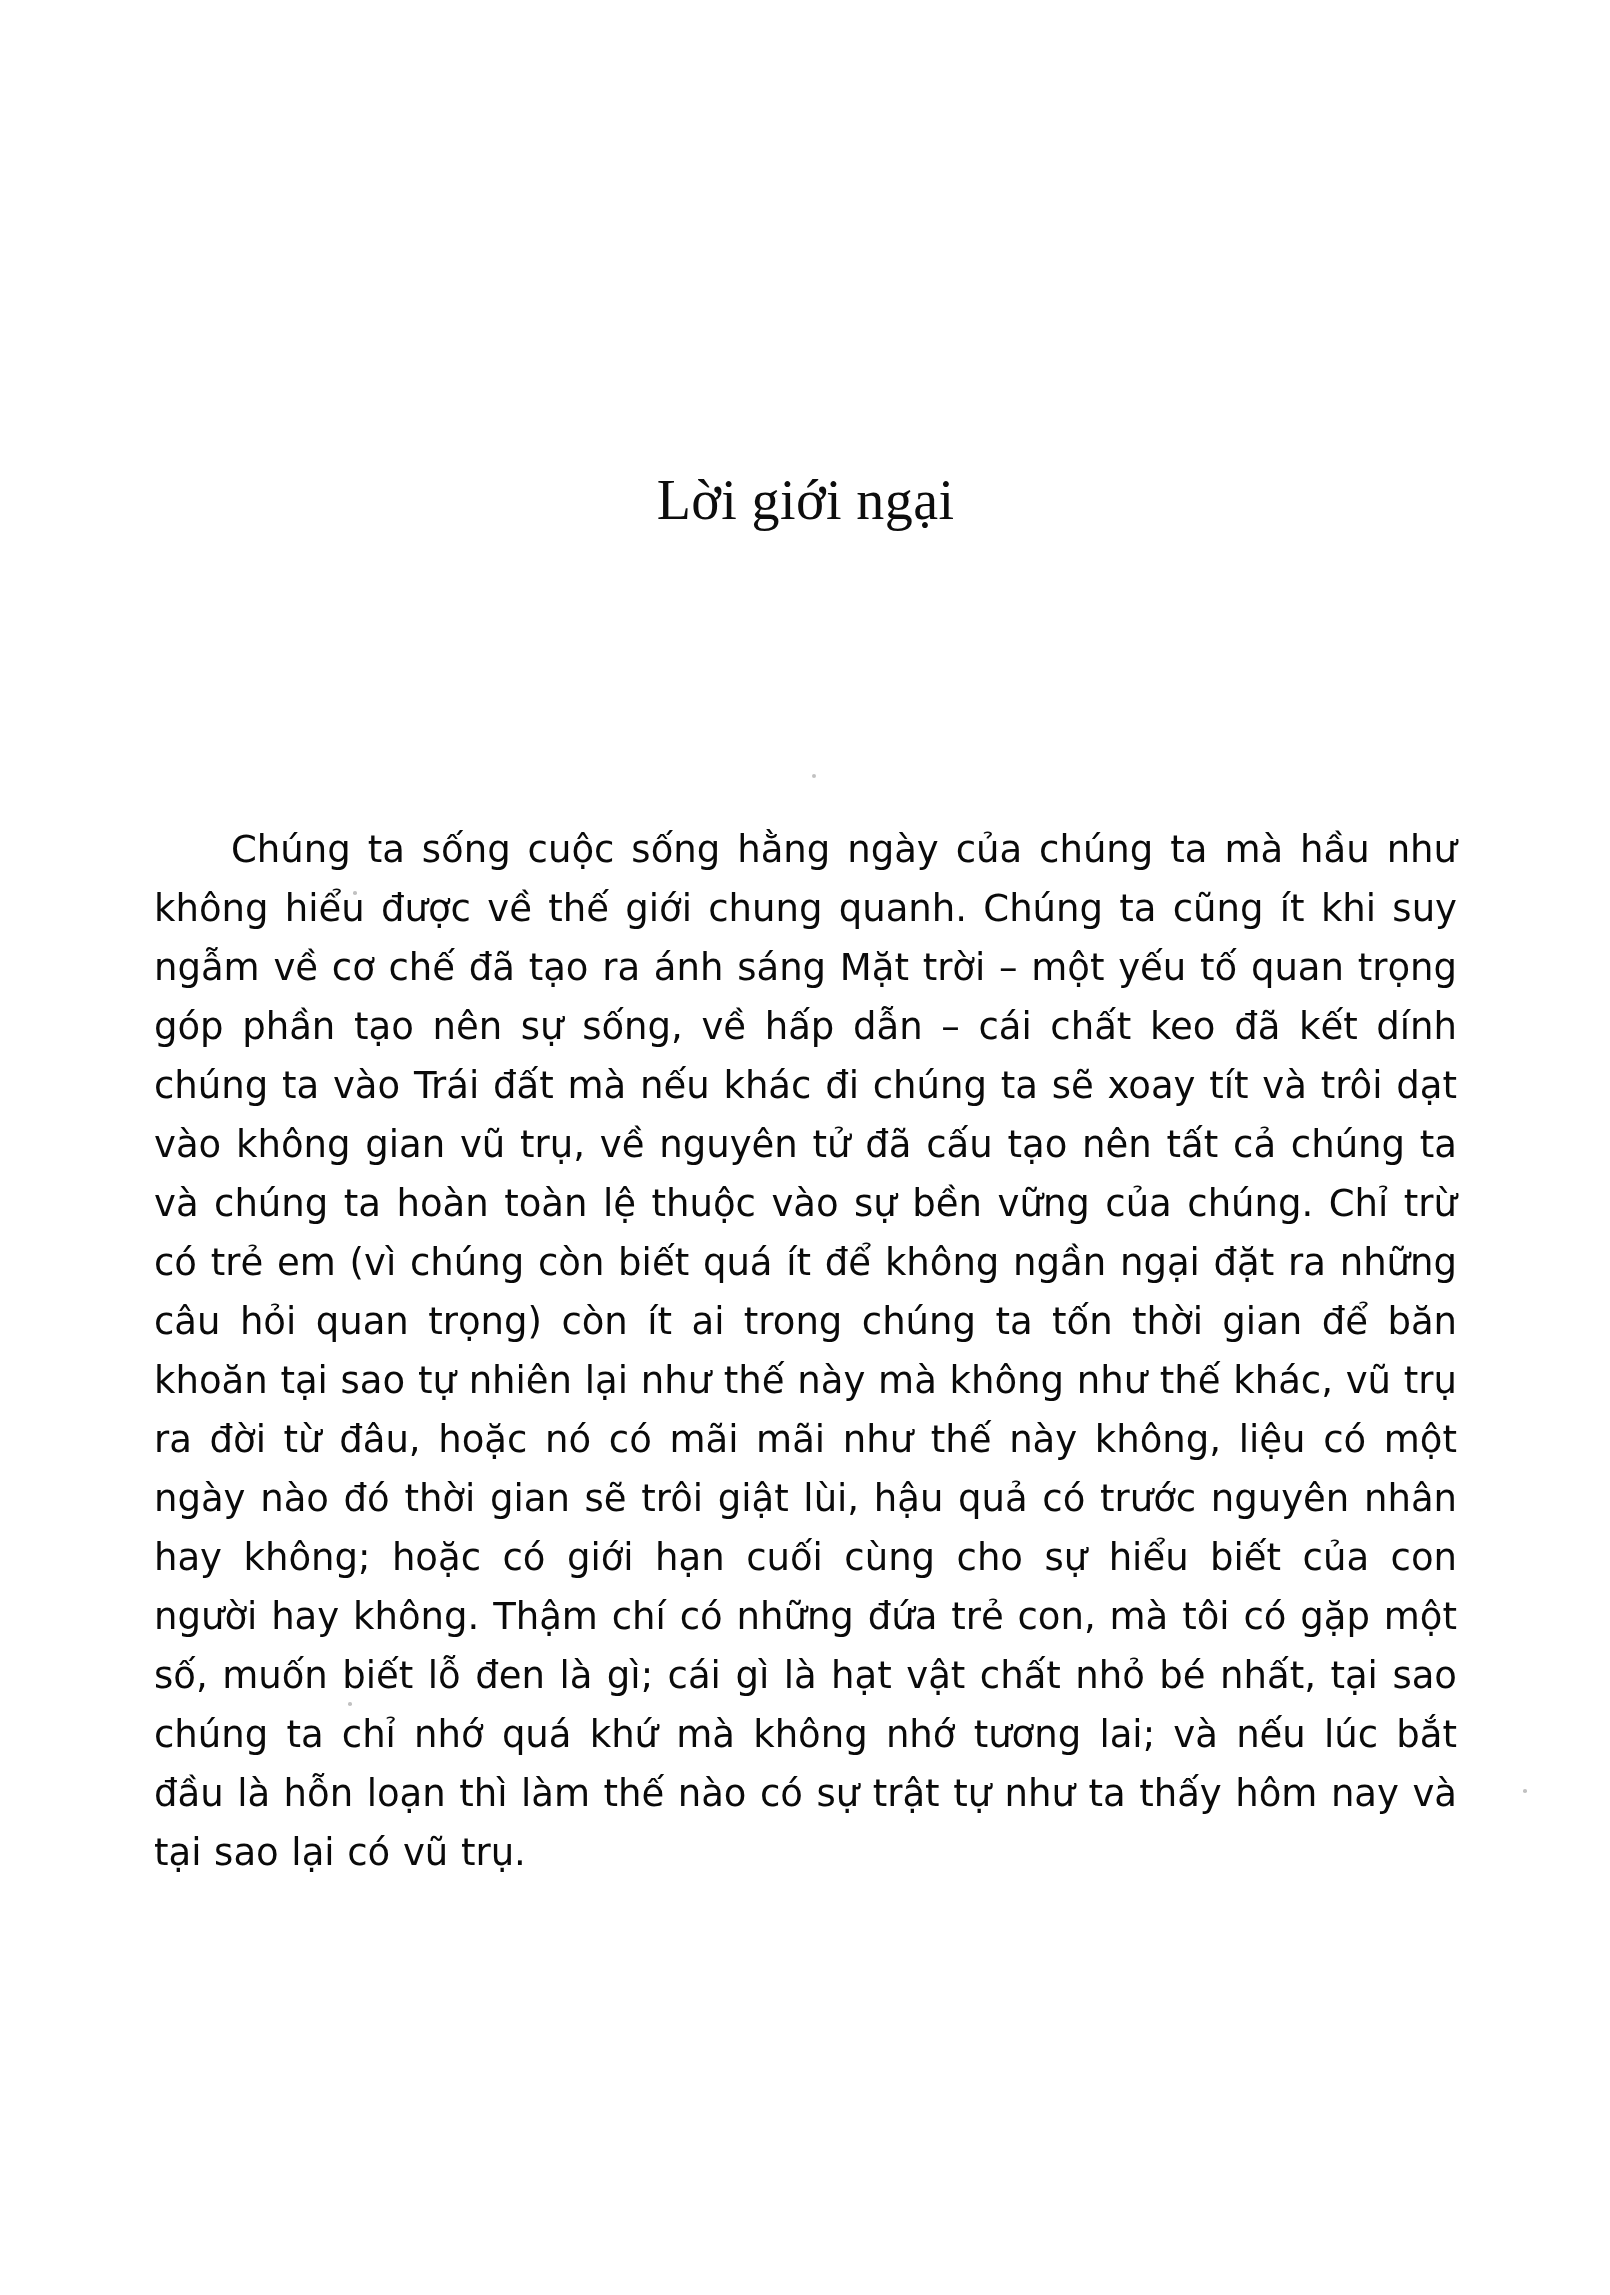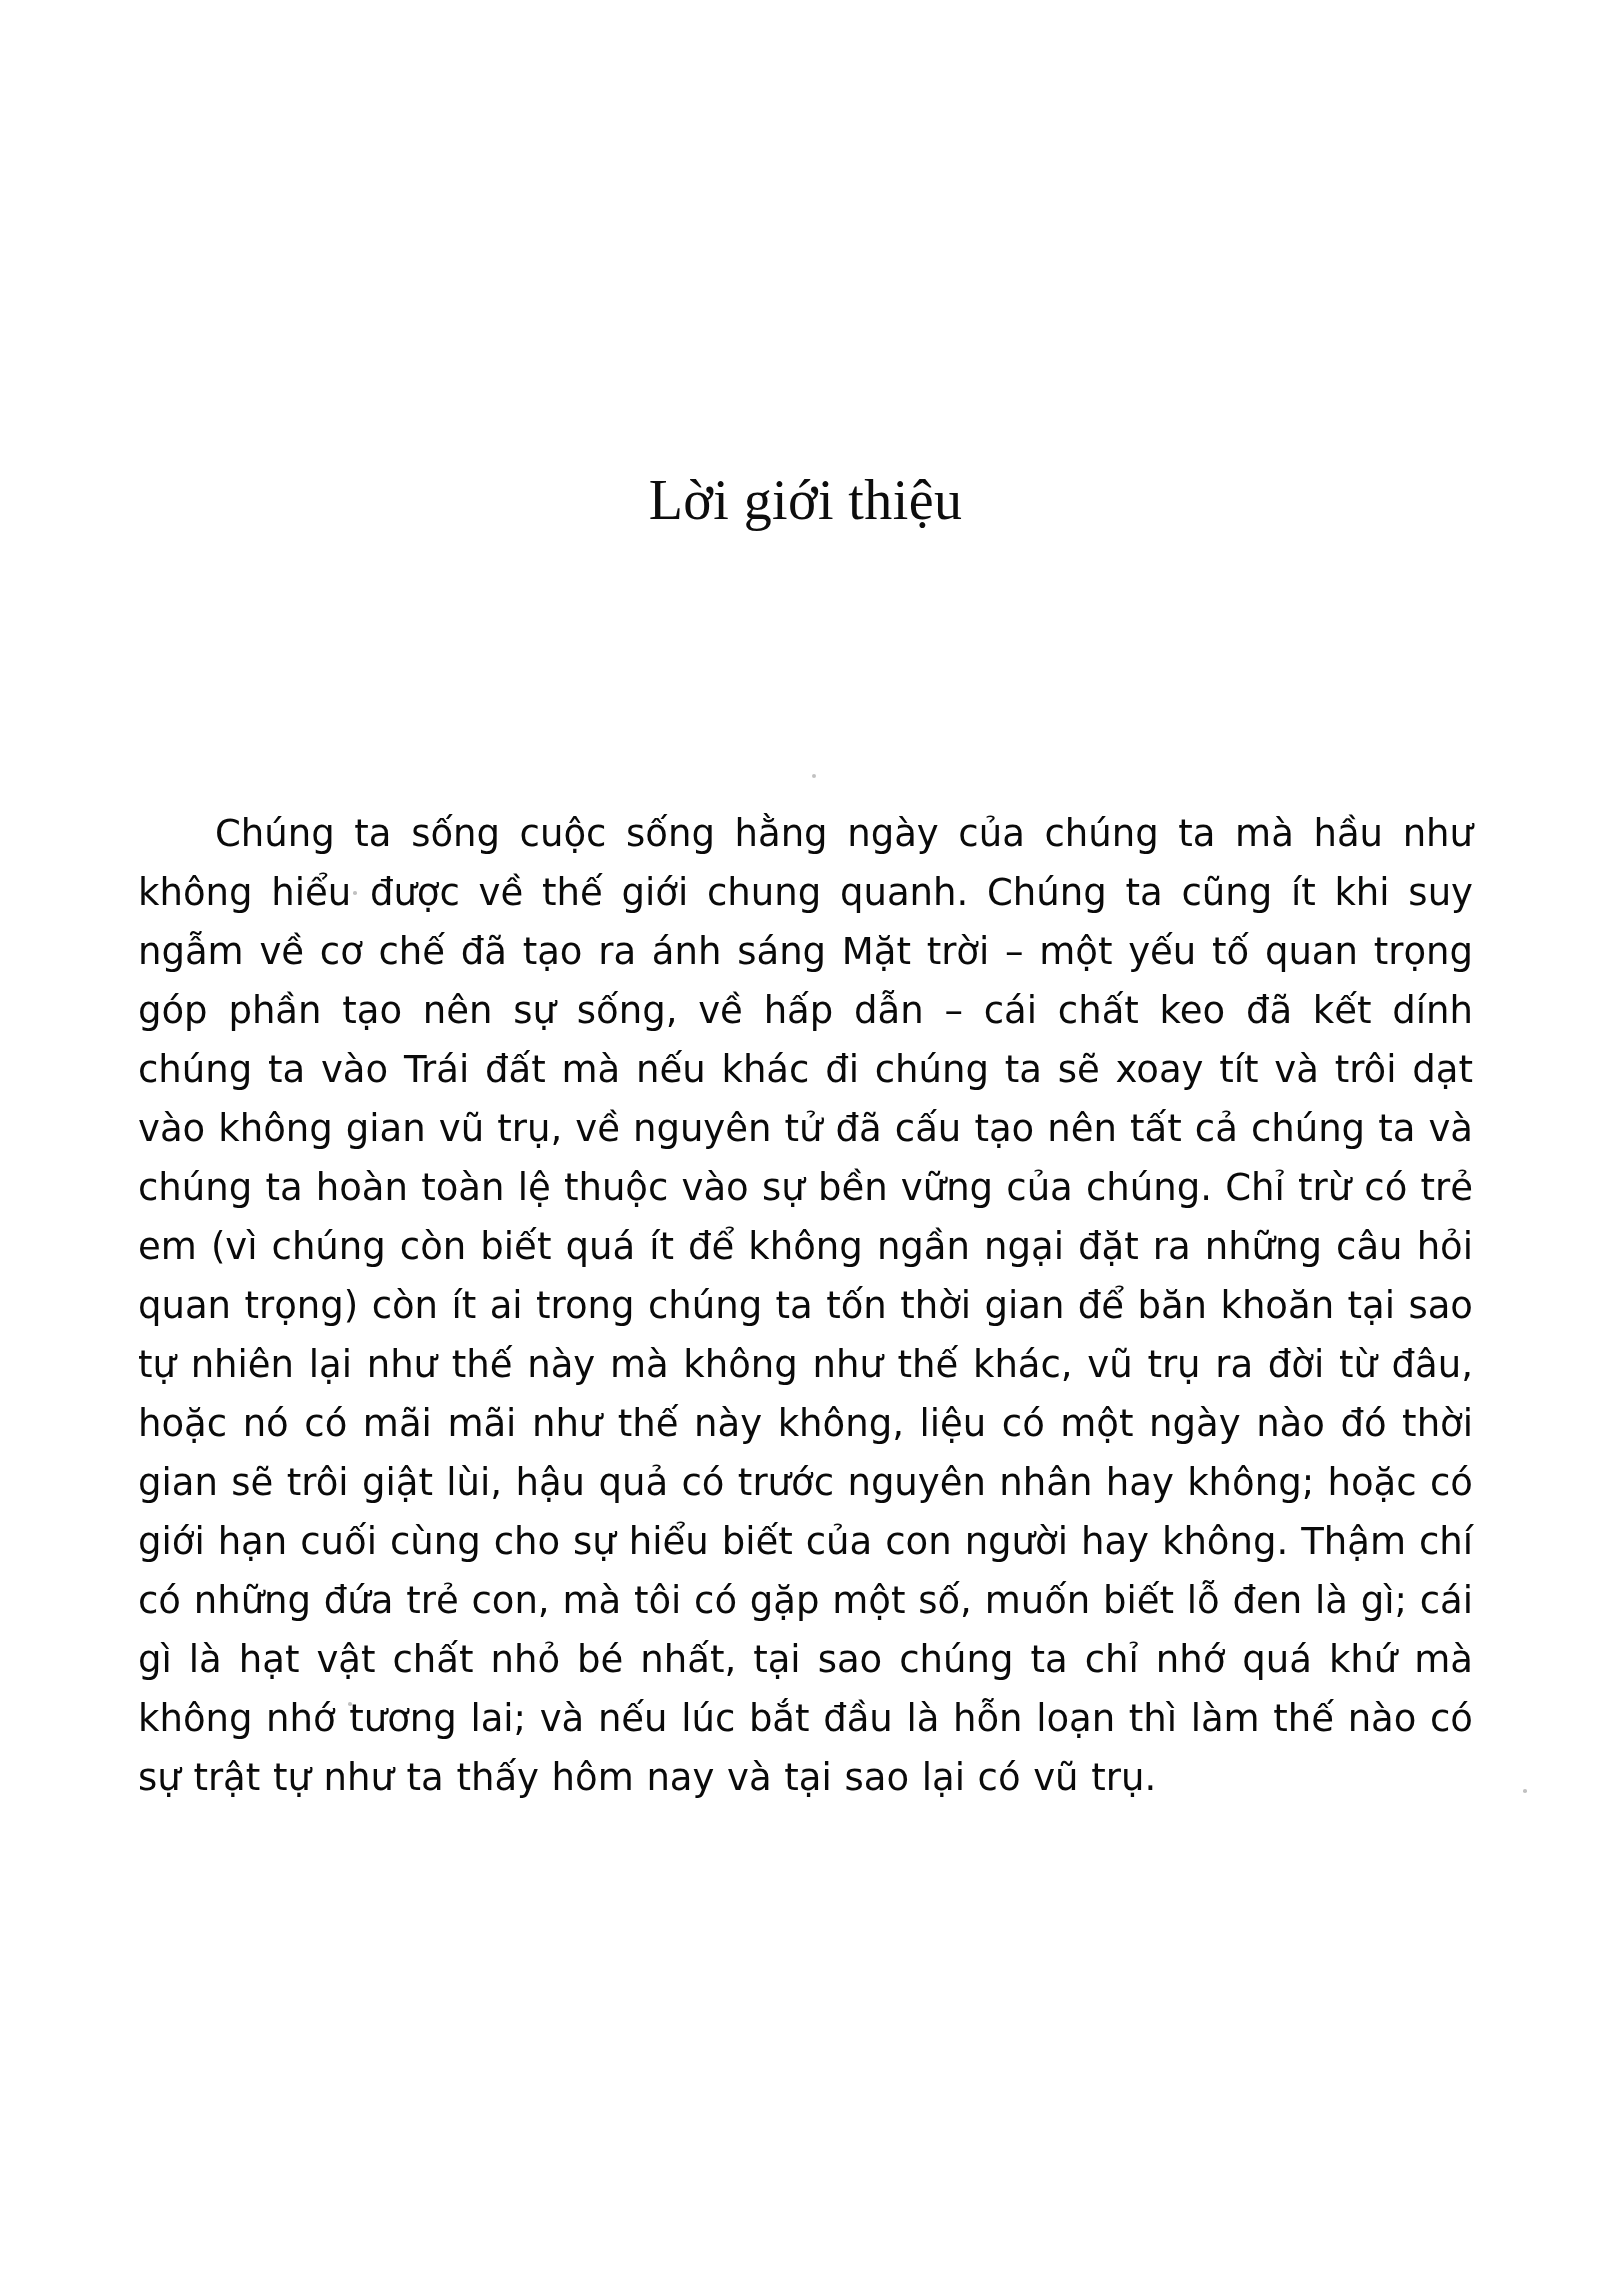--- a/index.html
+++ b/index.html
@@ -34,41 +34,41 @@
     width: 1335px;
     font-family: "DejaVu Sans", "Liberation Sans", sans-serif;
     font-size: 37px;
     line-height: 59px;
     color: #0a0a0a;
     text-align: justify;
     text-justify: inter-word;
     word-spacing: 0.9px;
   }
   .body-text p {
-    margin: 0;
+    margin: 16px;
     text-indent: 77px;
   }
   
   .speck {
     position: absolute;
     background: #8e8e8e;
     border-radius: 50%;
     opacity: 0.55;
   }
 </style>
 </head>
 <body>
 
 <div class="page">
 
   <div class="speck" style="left:812px;top:774px;width:4.4px;height:4.4px;"></div>
   <div class="speck" style="left:353px;top:891px;width:3.5px;height:3.5px;"></div>
   <div class="speck" style="left:348px;top:1702px;width:3.5px;height:3.5px;"></div>
   <div class="speck" style="left:1523px;top:1789px;width:3.5px;height:3.5px;"></div>
 
-  <h1 class="page-title">Lời giới thiệu</h1>
+  <h1 class="page-title">Lời giới ngại</h1>
 
   <div class="body-text">
     <p>Chúng ta sống cuộc sống hằng ngày của chúng ta mà hầu như không hiểu được về thế giới chung quanh. Chúng ta cũng ít khi suy ngẫm về cơ chế đã tạo ra ánh sáng Mặt trời – một yếu tố quan trọng góp phần tạo nên sự sống, về hấp dẫn – cái chất keo đã kết dính chúng ta vào Trái đất mà nếu khác đi chúng ta sẽ xoay tít và trôi dạt vào không gian vũ trụ, về nguyên tử đã cấu tạo nên tất cả chúng ta và chúng ta hoàn toàn lệ thuộc vào sự bền vững của chúng. Chỉ trừ có trẻ em (vì chúng còn biết quá ít để không ngần ngại đặt ra những câu hỏi quan trọng) còn ít ai trong chúng ta tốn thời gian để băn khoăn tại sao tự nhiên lại như thế này mà không như thế khác, vũ trụ ra đời từ đâu, hoặc nó có mãi mãi như thế này không, liệu có một ngày nào đó thời gian sẽ trôi giật lùi, hậu quả có trước nguyên nhân hay không; hoặc có giới hạn cuối cùng cho sự hiểu biết của con người hay không. Thậm chí có những đứa trẻ con, mà tôi có gặp một số, muốn biết lỗ đen là gì; cái gì là hạt vật chất nhỏ bé nhất, tại sao chúng ta chỉ nhớ quá khứ mà không nhớ tương lai; và nếu lúc bắt đầu là hỗn loạn thì làm thế nào có sự trật tự như ta thấy hôm nay và tại sao lại có vũ trụ.</p>
   </div>
 
 </div>
 
 
 </body></html>

